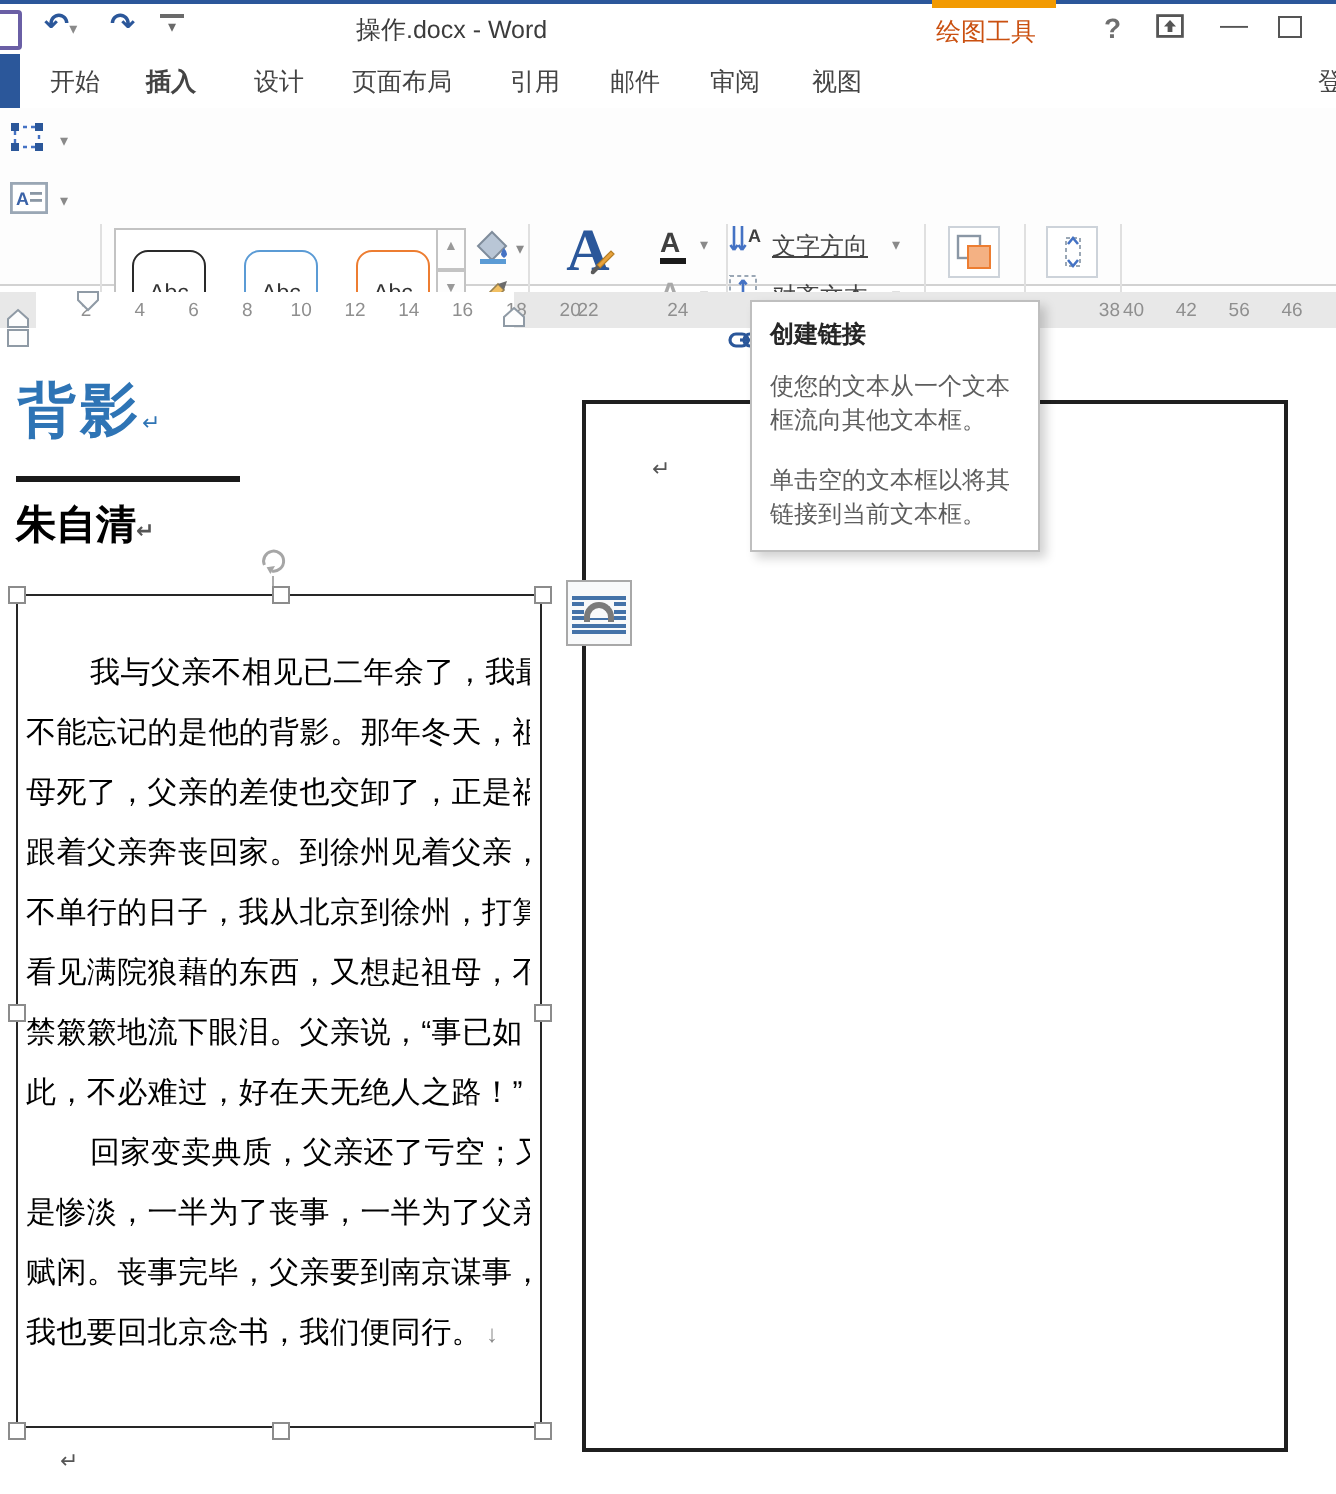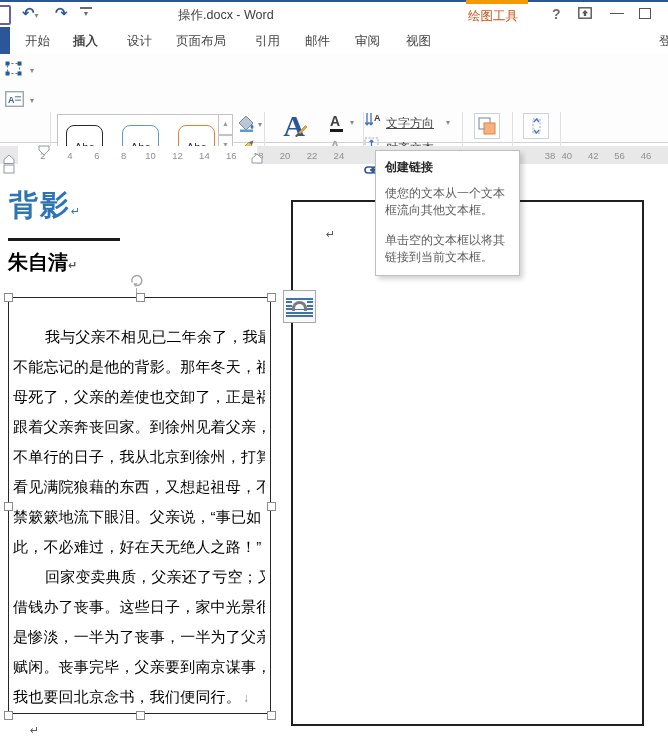--- a/index.html
+++ b/index.html
@@ -307,24 +307,24 @@
       <span class="rnum" style="left: 33px;">2</span>
       <span class="rnum" style="left: 59.9px;">4</span>
       <span class="rnum" style="left: 86.8px;">6</span>
       <span class="rnum" style="left: 113.7px;">8</span>
       <span class="rnum" style="left: 140.6px;">10</span>
       <span class="rnum" style="left: 167.5px;">12</span>
       <span class="rnum" style="left: 194.4px;">14</span>
       <span class="rnum" style="left: 221.3px;">16</span>
       <span class="rnum" style="left: 248.2px;">18</span>
       <span class="rnum" style="left: 275.1px;">20</span>
-      <span class="rnum" style="left: 302px;">22</span>
+      <span class="rnum" style="left: 284px;">22</span>
       <span class="rnum" style="left: 328.9px;">24</span>
       <span class="rnum" style="left: 504px;">36</span>
-      <span class="rnum" style="left: 540px;">38</span>
+      <span class="rnum" style="left: 540px; text-align: right;">38</span>
       <span class="rnum" style="left: 556.8px;">40</span>
       <span class="rnum" style="left: 583.2px;">42</span>
       <span class="rnum" style="left: 609.6px;">56</span>
       <span class="rnum" style="left: 636px;">46</span>
     </div>
   <div class="abs" style="left:38px;top:145px;z-index:2">
     <svg width="12" height="11" viewBox="0 0 12 11">
         <path d="M1 1 H11 V5 L6 10 L1 5 Z" fill="#fdfdfd" stroke="#8f9aa5" stroke-width="1"></path>
       </svg>
   </div>
@@ -357,21 +357,20 @@
       <div id="textbox-lines">
           <div class="tbline ind">我与父亲不相见已二年余了，我最</div>
           <div class="tbline">不能忘记的是他的背影。那年冬天，祖</div>
           <div class="tbline">母死了，父亲的差使也交卸了，正是祸</div>
           <div class="tbline">跟着父亲奔丧回家。到徐州见着父亲，</div>
           <div class="tbline">不单行的日子，我从北京到徐州，打算</div>
           <div class="tbline">看见满院狼藉的东西，又想起祖母，不</div>
           <div class="tbline">禁簌簌地流下眼泪。父亲说，“事已如</div>
           <div class="tbline">此，不必难过，好在天无绝人之路！”<span class="brmark">↓</span></div>
           <div class="tbline ind">回家变卖典质，父亲还了亏空；又</div>
-          <div class="tbline">借钱办了丧事。这些日子，家中光景很</div>
           <div class="tbline">是惨淡，一半为了丧事，一半为了父亲</div>
           <div class="tbline">赋闲。丧事完毕，父亲要到南京谋事，</div>
           <div class="tbline">我也要回北京念书，我们便同行。<span class="brmark">↓</span></div>
         </div>
     </div>
 
     <div class="hdl" style="left:4px;top:129px"></div>
     <div class="hdl" style="left:136px;top:129px"></div>
     <div class="hdl" style="left:267px;top:129px"></div>
     <div class="hdl" style="left:4px;top:338px"></div>

